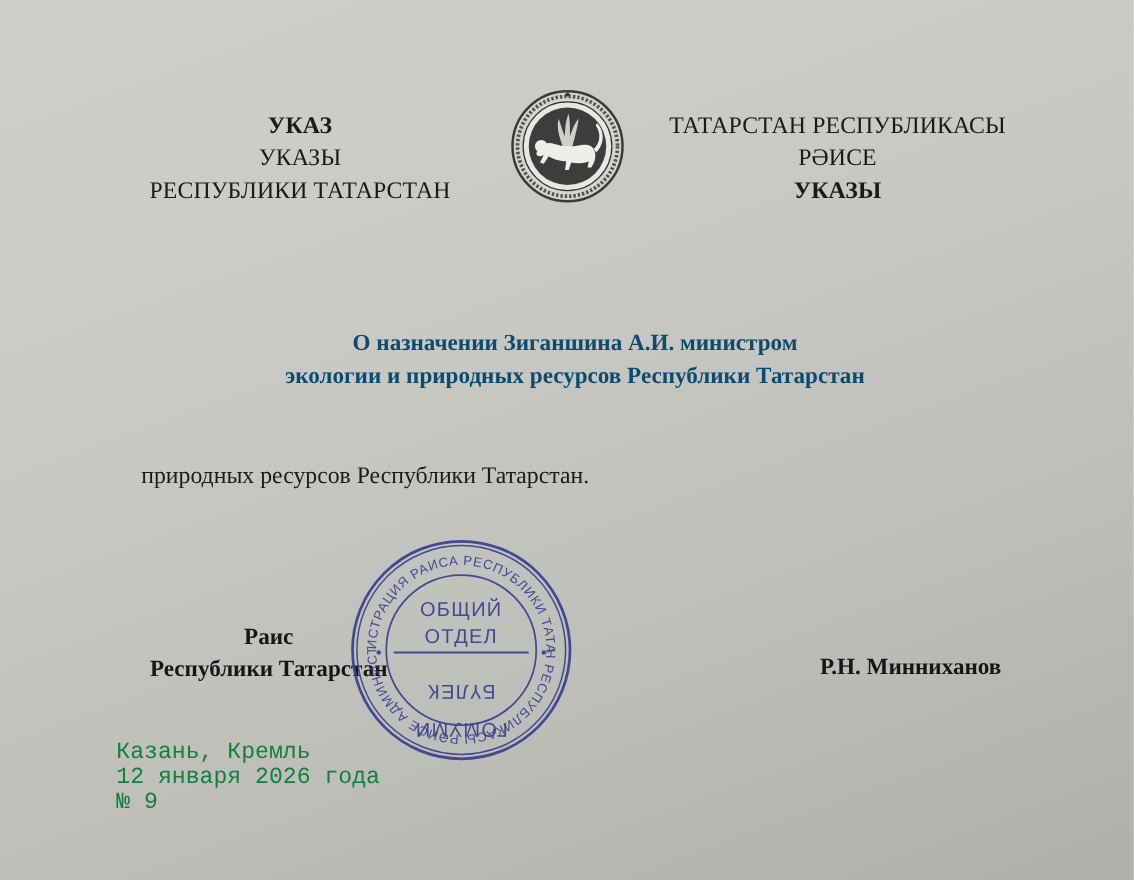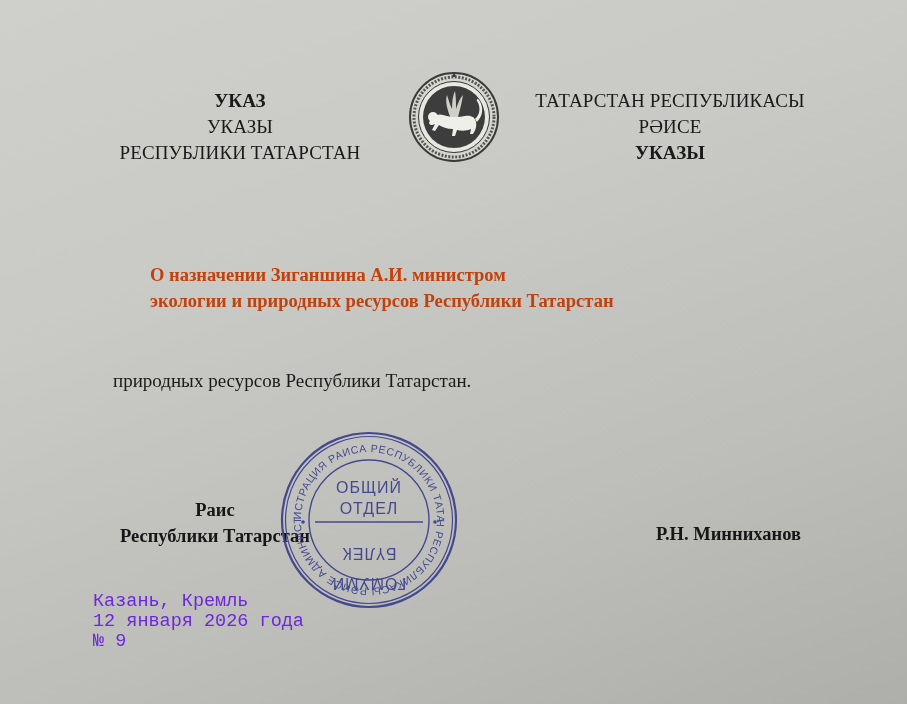--- a/index.html
+++ b/index.html
@@ -40,25 +40,25 @@
       top: 71px;
       width: 94px;
       height: 92px;
     }
 
     .title {
       position: absolute;
       left: 150px;
       top: 262px;
       width: 620px;
-      text-align: left;
+      text-align: center;
       font-weight: bold;
       font-size: 18.5px;
       line-height: 26px;
-      color: #c2410c;
+      color: #0c4a6e;
     }
 
     .body-text {
       position: absolute;
       left: 95px;
       top: 367px;
       width: 740px;
       font-size: 19px;
       line-height: 27px;
       color: #1b1b1b;
@@ -105,21 +105,21 @@
       opacity: 0.92;
     }
 
     .footer {
       position: absolute;
       left: 93px;
       top: 592px;
       font-family: "Liberation Mono", "DejaVu Sans Mono", monospace;
       font-size: 18.5px;
       line-height: 20px;
-      color: #6d28d9;
+      color: #15803d;
     }
     .footer div { white-space: pre; }
   </style>
 </head>
 <body>
 
 <div class="page">
 
   <div class="hdr hdr-left">
     <div class="b">УКАЗ</div>

